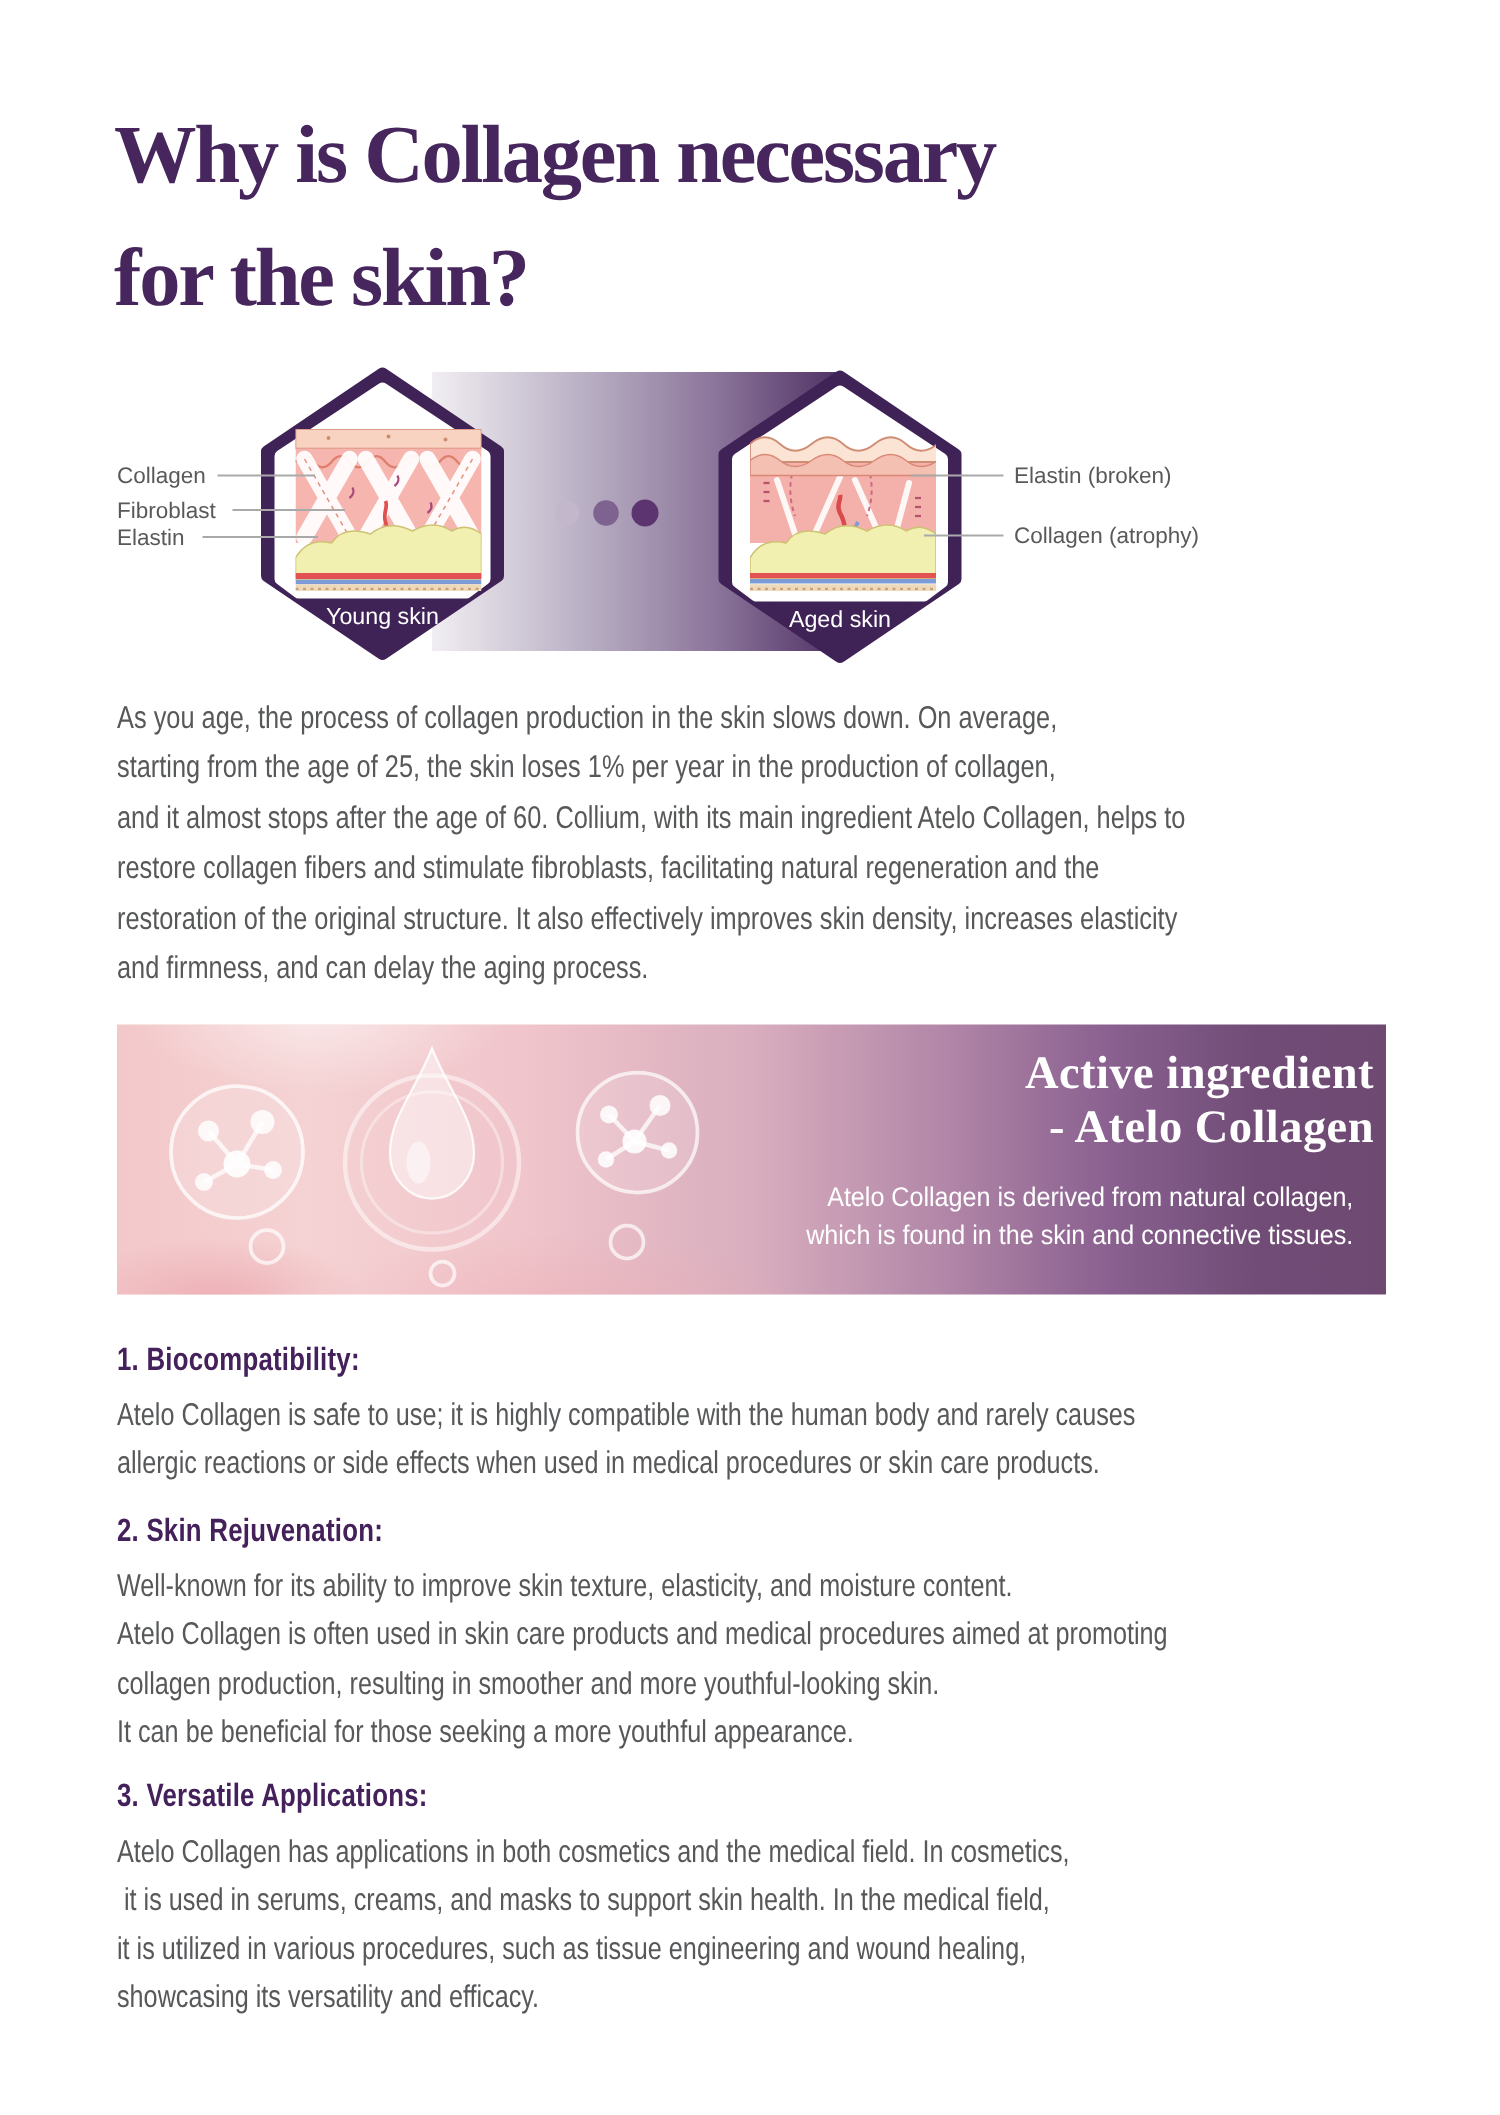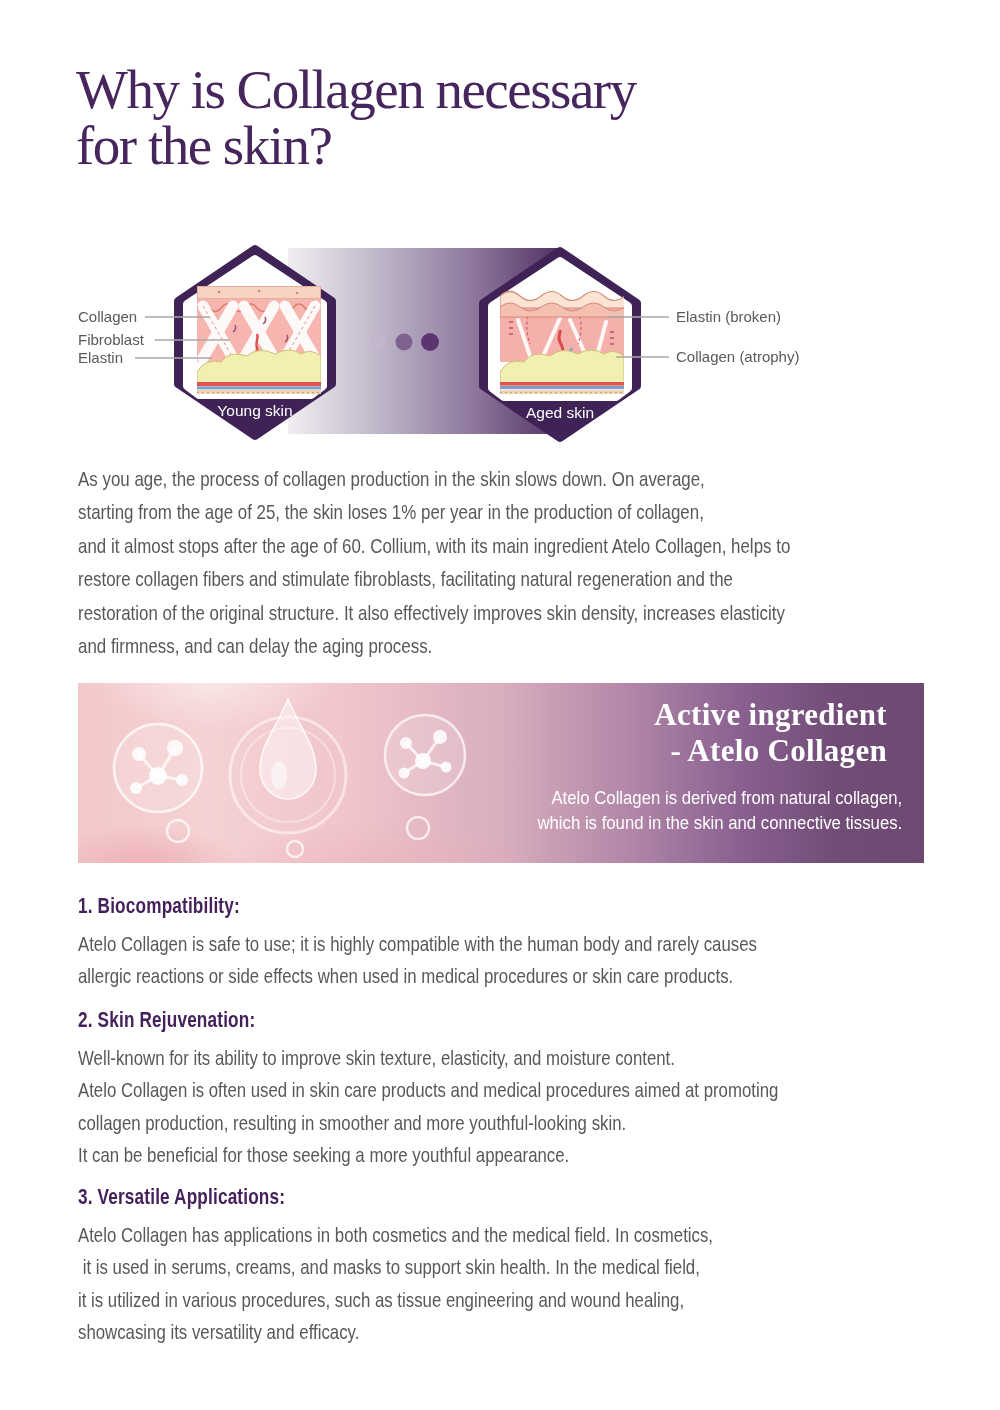--- a/index.html
+++ b/index.html
@@ -5,42 +5,42 @@
   * { margin:0; padding:0; box-sizing:border-box; }
   html,body { background:#e9e9e9; }
   .page {
     position:relative; width:1000px; height:1410px;
     background:#ffffff; overflow:hidden; margin:0 auto;
     font-family:"Liberation Sans", sans-serif;
   }
   .page-title {
     position:absolute; left:76px; top:62px; width:900px;
     font-family:"Liberation Serif", serif;
-    font-weight:400; font-size:55px; line-height:56px;
+    font-weight:700; font-size:55px; line-height:82px;
     letter-spacing:-1.5px; color:#46265c; white-space:pre-line;
   }
   .diagram-svg { position:absolute; left:0; top:240px; }
   .diagram-svg text { font-family:"Liberation Sans", sans-serif; }
   .intro-paragraph {
     position:absolute; left:78px; top:462px; width:1100px;
     font-size:21px; line-height:33.4px; color:#57585a;
     white-space:pre; transform:scaleX(0.805); transform-origin:left top;
   }
   .banner {
     position:absolute; left:78px; top:683px; width:846px; height:180px;
     background:
       radial-gradient(140px 60px at 8% 102%, rgba(231,150,160,.55), transparent 70%),
       radial-gradient(240px 80px at 35% 108%, rgba(236,170,178,.5), transparent 70%),
       radial-gradient(180px 80px at 16% -5%, rgba(255,255,255,.5), transparent 70%),
       linear-gradient(90deg,#f3c8ca 0%,#f5d2d3 15%,#f0c5cb 32%,#d9aebe 50%,#b287a8 65%,#8a6190 78%,#704c76 90%,#6e4a73 100%);
     overflow:hidden;
   }
   .banner-deco { position:absolute; left:0; top:0; }
   .banner-heading {
-    position:absolute; right:37px; top:14px; text-align:right;
+    position:absolute; right:8px; top:14px; text-align:right;
     font-family:"Liberation Serif", serif; font-weight:700;
     font-size:31px; line-height:36px; color:#ffffff;
     white-space:pre-line; letter-spacing:.3px;
   }
   .banner-subtext {
     position:absolute; right:22px; top:103px; text-align:right;
     font-size:18px; line-height:25px; color:#ffffff;
     white-space:pre; transform:scaleX(0.93); transform-origin:right top;
   }
   .section {

